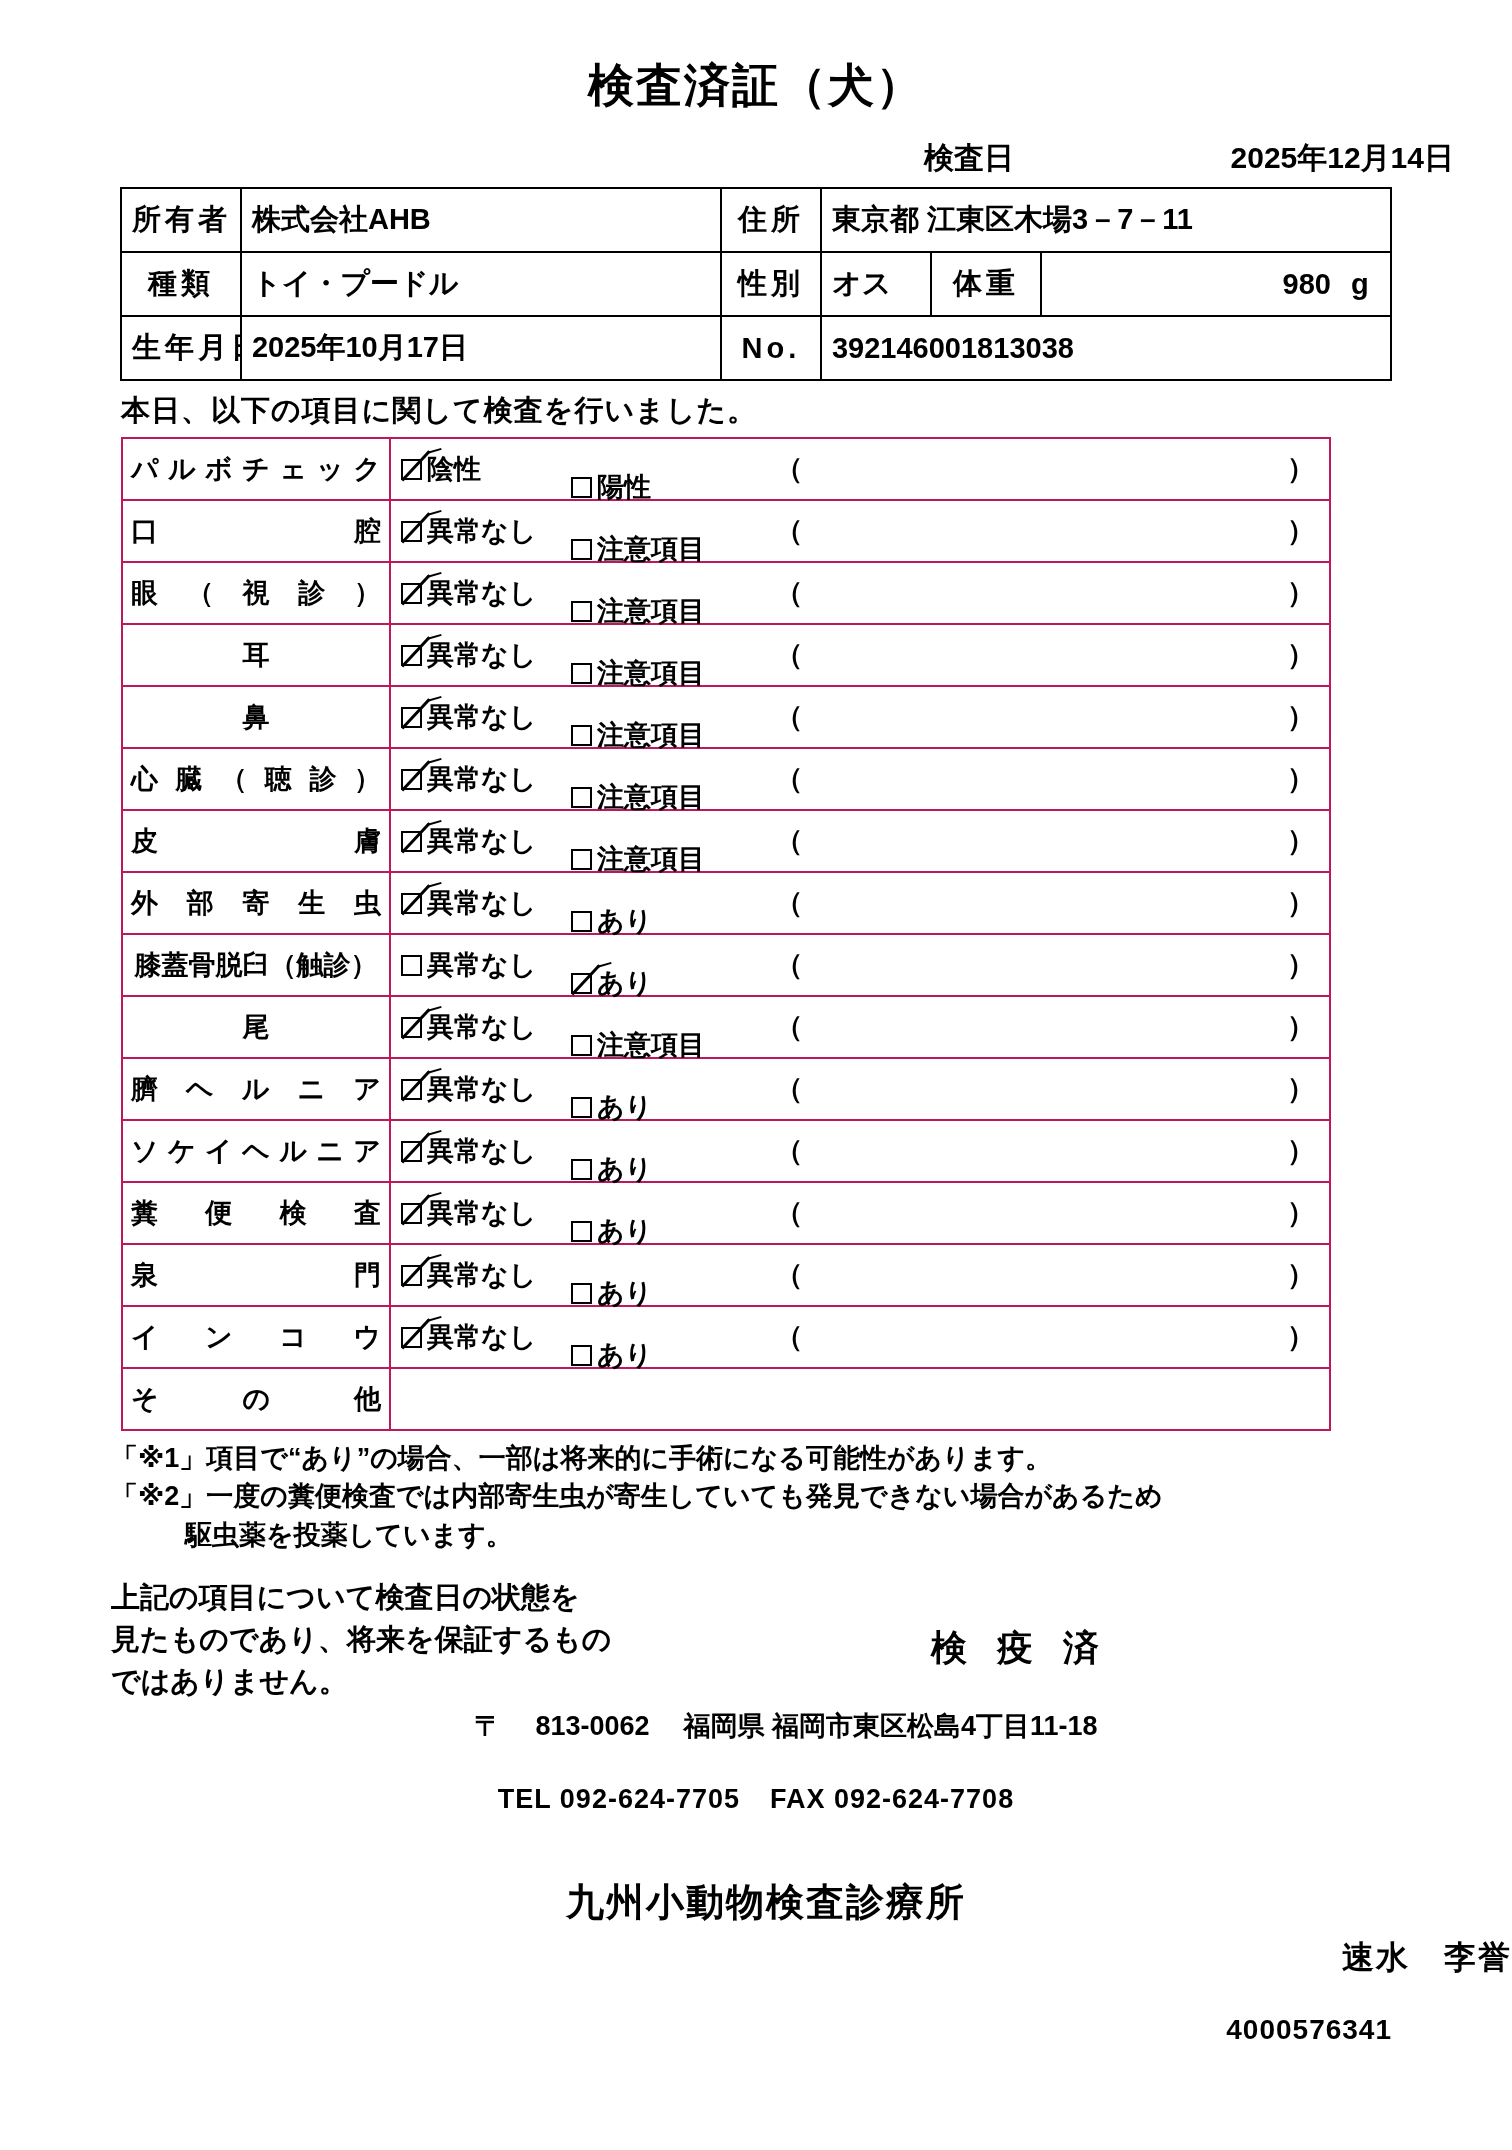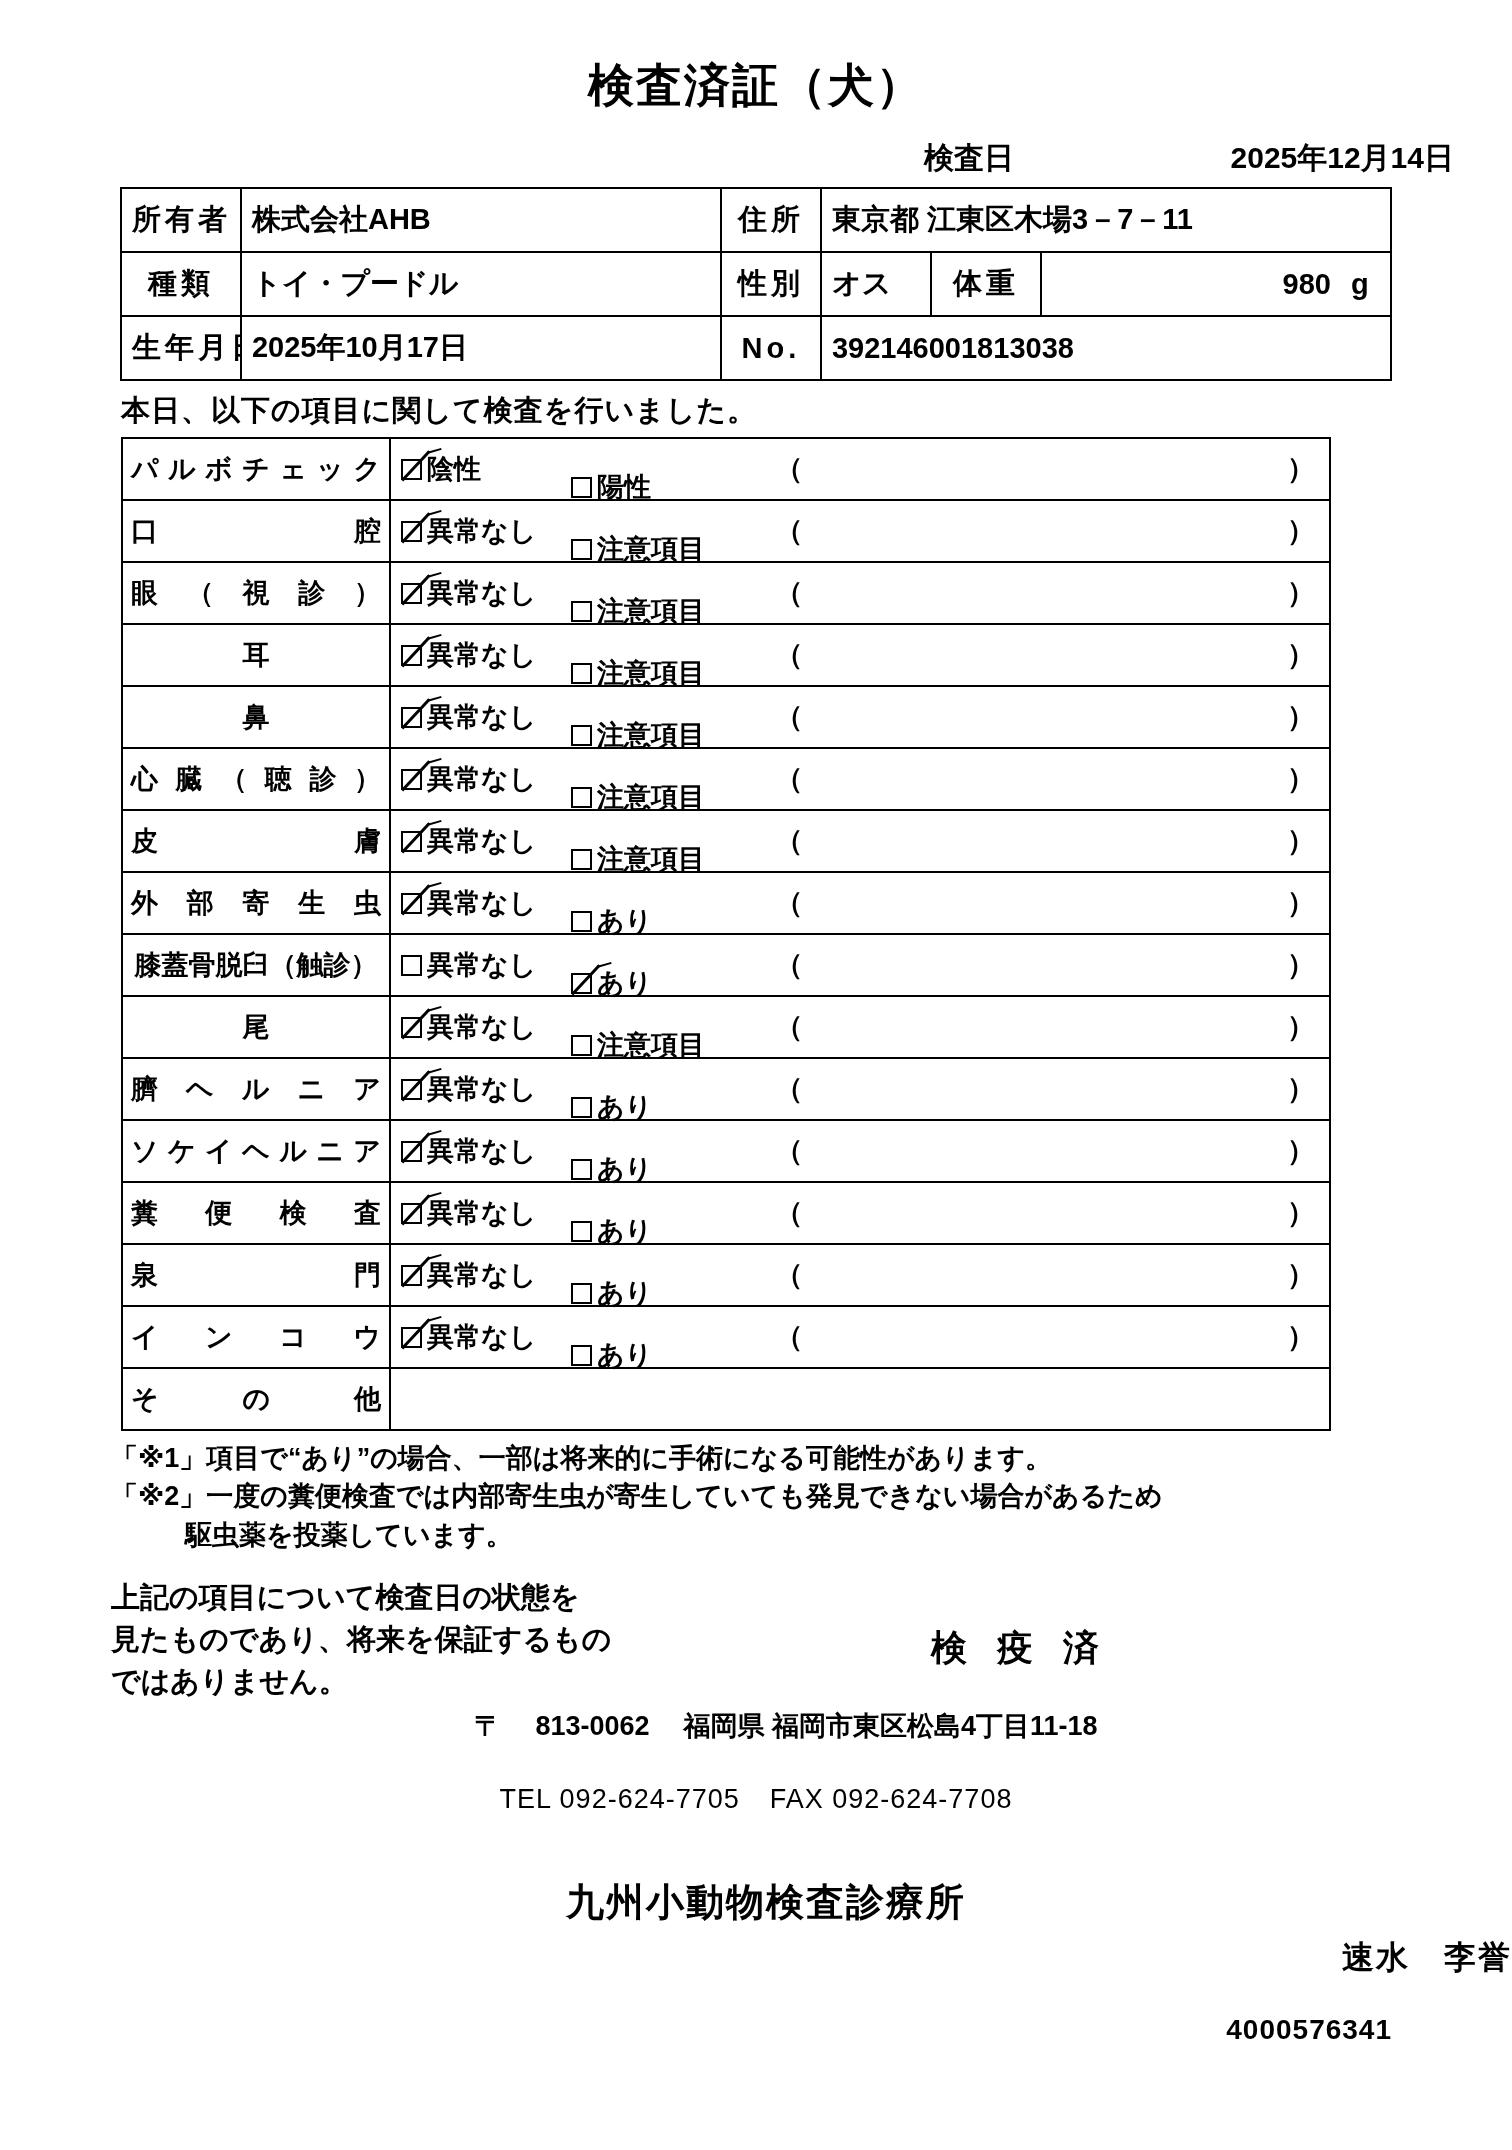--- a/index.html
+++ b/index.html
@@ -88,21 +88,21 @@
     width:1270px;
     margin:6px auto 0 auto;
     position:relative;
   }
   .check-table{
     width:1210px;
     border-collapse:collapse;
     table-layout:fixed;
   }
   .check-table td{
-    border:2px solid #000000;
+    border:2px solid #be185d;
     height:52px;
     font-size:27px;
     font-weight:700;
     padding:0 6px;
     vertical-align:middle;
     white-space:nowrap;
   }
   td.item{
     width:250px;
     text-align:justify;
@@ -201,21 +201,21 @@
     text-align:center;
     font-size:27px;
     font-weight:700;
     margin-top:6px;
     padding-left:60px;
   }
   .addr-line .zip{ margin-right:34px; }
   .tel-line{
     text-align:center;
     font-size:27px;
-    font-weight:400;
+    font-weight:700;
     margin-top:40px;
     letter-spacing:1px;
   }
   .tel-line .fax{ margin-left:30px; }
 
   .clinic{
     text-align:center;
     font-size:38px;
     font-weight:700;
     margin-top:62px;

